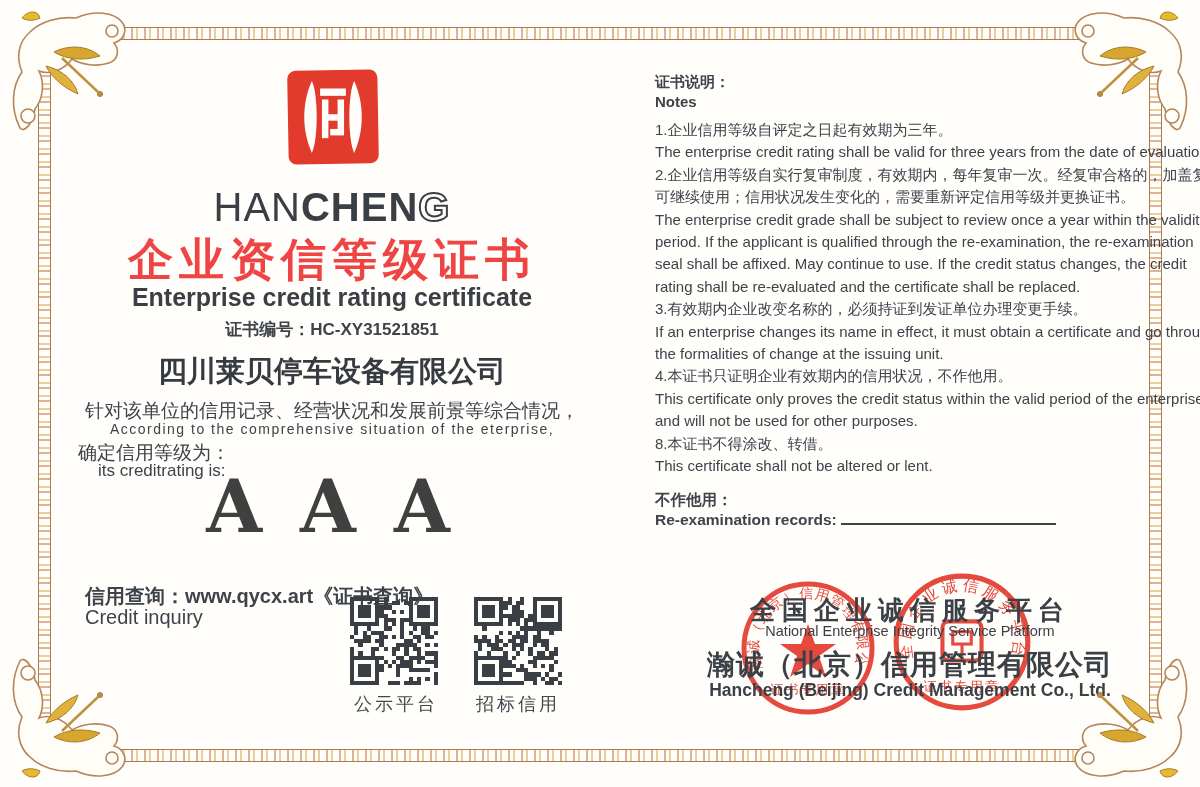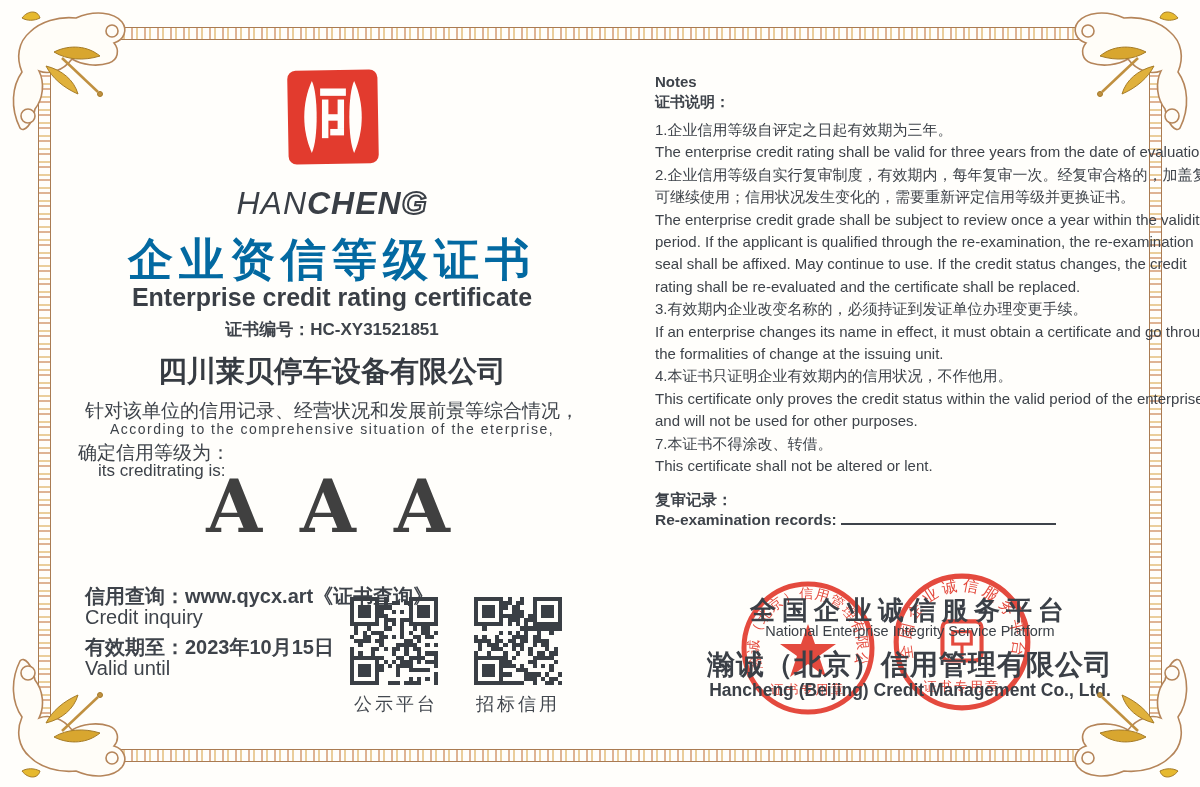--- a/index.html
+++ b/index.html
@@ -16,24 +16,24 @@
       rgba(0,0,0,0) 4px 7px,rgba(214,158,60,.5) 7px 9px,rgba(0,0,0,0) 9px 13px);}
   .band.left{left:38px;} .band.right{right:38px;}
   .corner{position:absolute;width:132px;height:132px;z-index:3;}
   .corner.tl{left:8px;top:6px;}
   .corner.tr{right:8px;top:6px;transform:scaleX(-1);}
   .corner.bl{left:8px;bottom:4px;transform:scaleY(-1);}
   .corner.br{right:8px;bottom:4px;transform:scale(-1,-1);}
   
   .leftcol{position:absolute;left:62px;top:0;width:540px;text-align:center;}
   .logo{position:absolute;left:225px;top:68px;width:92px;height:98px;}
-  .brand{position:absolute;left:0;top:185px;width:100%;font-size:32px;letter-spacing:1px;color:#3a3f46;font-style:italic;}
+  .brand{position:absolute;left:0;top:185px;width:100%;font-size:40px;letter-spacing:1px;color:#3a3f46;}
   .brand .hn{font-weight:400;} .brand .ch{font-weight:800;}
   .brand .g{font-weight:800;color:transparent;-webkit-text-stroke:2px #3a3f46;}
-  .title-zh{position:absolute;left:0;top:230px;width:100%;font-size:45px;font-weight:700;letter-spacing:6px;color:#0369a1;}
+  .title-zh{position:absolute;left:0;top:230px;width:100%;font-size:45px;font-weight:700;letter-spacing:6px;color:#ef4444;}
   .title-en{position:absolute;left:0;top:283px;width:100%;font-size:25px;font-weight:700;color:#3a3f46;}
   .certno{position:absolute;left:0;top:318px;width:100%;font-size:17px;font-weight:600;}
   .company{position:absolute;left:0;top:352px;width:100%;font-size:29px;font-weight:700;color:#363b42;}
   .stmt1{position:absolute;left:0;top:398px;width:100%;font-size:19px;font-weight:500;}
   .stmt2{position:absolute;left:0;top:421px;width:100%;font-size:14px;letter-spacing:1.5px;}
   .stmt3{position:absolute;left:16px;top:440px;text-align:right;font-size:19px;font-weight:500;}
   .stmt4{position:absolute;left:16px;top:461px;text-align:right;font-size:17px;margin-left:20px;}
   .rating{position:absolute;left:0;top:456px;width:100%;font-family:"DejaVu Serif","Liberation Serif",serif;
           font-size:72px;font-weight:700;color:#404040;letter-spacing:38px;padding-left:30px;box-sizing:border-box;margin-top:8px;}
   .meta{position:absolute;left:85px;top:586px;text-align:left;font-size:20px;line-height:21px;}
@@ -158,24 +158,20 @@
     <div class="stmt3">确定信用等级为：</div>
     <div class="stmt4">its creditrating is:</div>
 
     <div class="rating">AAA</div>
   </div>
 
   <div class="meta">
     <div class="blk">
       <div class="zh">信用查询：www.qycx.art《证书查询》</div>
       <div>Credit inquiry</div>
-    </div>
-    <div class="blk">
-      <div class="zh">有效期至：2023年10月15日</div>
-      <div>Valid until</div>
     </div>
   </div>
 
   <div class="qr qr1"><svg viewBox="0 0 21 21" width="100%" height="100%" shape-rendering="crispEdges">
         <rect x="0" y="0" width="1" height="1" fill="#3a3f45"></rect>
         <rect x="1" y="0" width="1" height="1" fill="#3a3f45"></rect>
         <rect x="2" y="0" width="1" height="1" fill="#3a3f45"></rect>
         <rect x="3" y="0" width="1" height="1" fill="#3a3f45"></rect>
         <rect x="4" y="0" width="1" height="1" fill="#3a3f45"></rect>
         <rect x="5" y="0" width="1" height="1" fill="#3a3f45"></rect>
@@ -643,44 +639,44 @@
         <rect x="11" y="20" width="1" height="1" fill="#3a3f45"></rect>
         <rect x="14" y="20" width="1" height="1" fill="#3a3f45"></rect>
         <rect x="17" y="20" width="1" height="1" fill="#3a3f45"></rect>
         <rect x="18" y="20" width="1" height="1" fill="#3a3f45"></rect>
         <rect x="20" y="20" width="1" height="1" fill="#3a3f45"></rect>
       </svg></div>
   <div class="qrlabel" style="left:350px;text-align:right;">公示平台</div>
   <div class="qrlabel" style="left:474px;">招标信用</div>
 
   <div class="notes">
+    <div class="hdr">证书说明：</div>
     <div class="hdr">Notes</div>
-    <div class="hdr">证书说明：</div>
     <div class="lines">
       <div class="ln">1.企业信用等级自评定之日起有效期为三年。</div>
       <div class="ln">The enterprise credit rating shall be valid for three years from the date of evaluation.</div>
       <div class="ln">2.企业信用等级自实行复审制度，有效期内，每年复审一次。经复审合格的，加盖复审章后</div>
       <div class="ln">可继续使用；信用状况发生变化的，需要重新评定信用等级并更换证书。</div>
       <div class="ln">The enterprise credit grade shall be subject to review once a year within the validity</div>
       <div class="ln">period. If the applicant is qualified through the re-examination, the re-examination</div>
       <div class="ln">seal shall be affixed. May continue to use. If the credit status changes, the credit</div>
       <div class="ln">rating shall be re-evaluated and the certificate shall be replaced.</div>
       <div class="ln">3.有效期内企业改变名称的，必须持证到发证单位办理变更手续。</div>
       <div class="ln">If an enterprise changes its name in effect, it must obtain a certificate and go through</div>
       <div class="ln">the formalities of change at the issuing unit.</div>
       <div class="ln">4.本证书只证明企业有效期内的信用状况，不作他用。</div>
       <div class="ln">This certificate only proves the credit status within the valid period of the enterprise,</div>
       <div class="ln">and will not be used for other purposes.</div>
-      <div class="ln">7.本证书不得涂改、转借。</div>
+      <div class="ln">8.本证书不得涂改、转借。</div>
       <div class="ln">This certificate shall not be altered or lent.</div>
     </div>
   </div>
 
   <div class="review">
-    <div>复审记录：</div>
+    <div>不作他用：</div>
     <div><span>Re-examination records:</span><span class="fill-line"></span></div>
   </div>
 
   <div class="sealwrap">
 
     <svg class="seal s1" viewBox="0 0 140 140">
       <circle cx="70" cy="70" r="64" fill="none" stroke="#e23b2e" stroke-width="5"></circle>
       <path id="ringL" d="M 25,92 A 50,50 0 1 1 115,92" fill="none"></path>
       <text font-size="14" fill="#e23b2e" letter-spacing="1">
         <textPath href="#ringL" startOffset="2">瀚诚（北京）信用管理有限公司</textPath>

